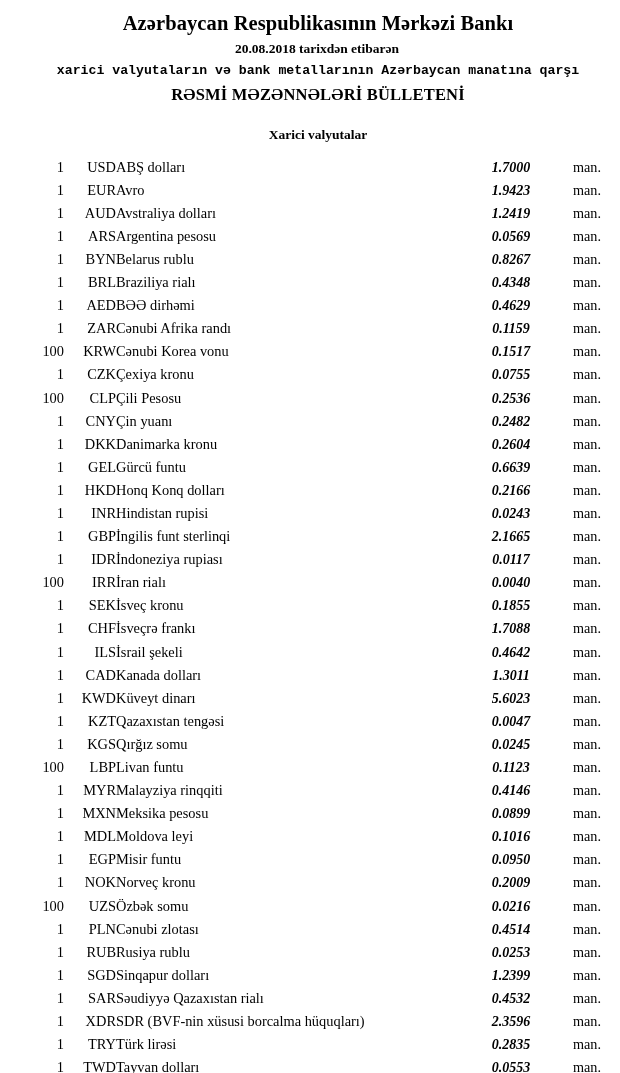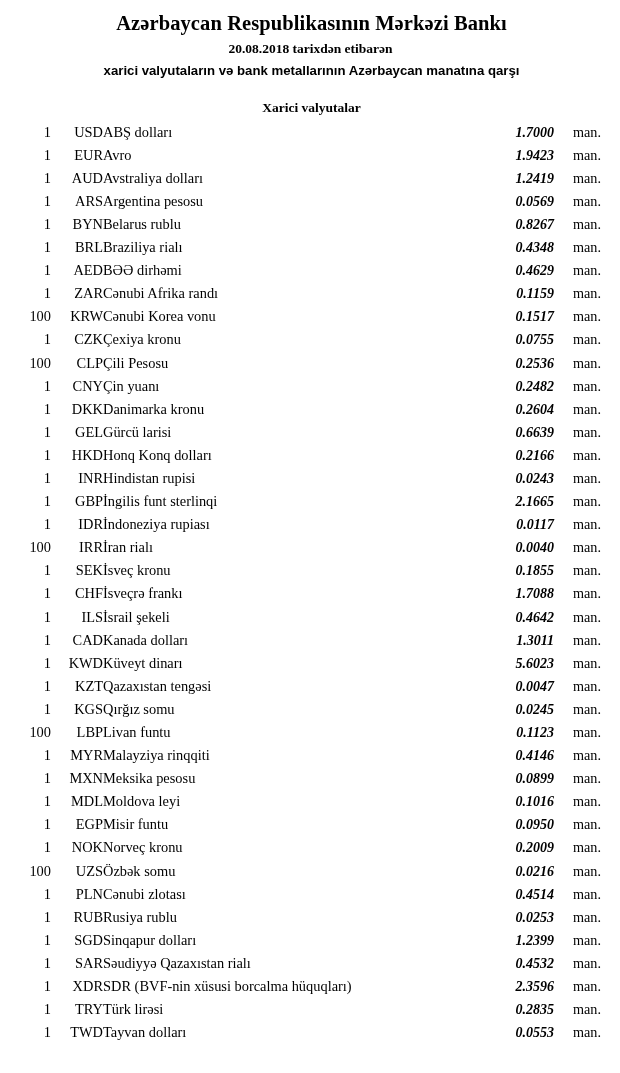--- a/index.html
+++ b/index.html
@@ -12,58 +12,58 @@
     height: 1073px;
     font-family: "Liberation Serif", serif;
     color: #000000;
     overflow: hidden;
   }
   .page {
     width: 620px;
     height: 1073px;
     position: relative;
     box-sizing: border-box;
-    padding: 8px 0 0 3px;
+    padding: 8px 0 0 16px;
   }
   .header {
     text-align: center;
   }
   .bank-title {
     font-family: "Liberation Serif", serif;
     font-weight: bold;
     font-size: 20.5px;
     letter-spacing: 0.1px;
     line-height: 1.15;
     margin: 4px 0 5px 0;
   }
   .date-line {
     font-family: "Liberation Serif", serif;
     font-weight: bold;
     font-size: 13.5px;
     margin: 0 2px 6px 0;
   }
   .subtitle {
-    font-family: Liberation Sans, sans-serif;
+    font-family: Liberation Mono, monospace;
     font-weight: bold;
     font-size: 13.2px;
     margin: 5px 0 7px 0;
   }
   .bulletin-title {
     font-family: "Liberation Serif", serif;
     font-weight: bold;
     font-size: 16.5px;
     letter-spacing: 0.2px;
     margin: 0 0 2px 0;
   }
   .section-title {
     font-family: "Liberation Serif", serif;
     font-weight: bold;
     font-size: 13.5px;
     text-align: center;
-    margin: 22px 0 5px 0;
+    margin: 22px 0 13px 0;
   }
   table.rates {
     width: 100%;
     border-collapse: collapse;
     font-size: 14.4px;
   }
   table.rates td {
     padding: 0;
     line-height: 23.1px;
     vertical-align: baseline;
@@ -80,21 +80,21 @@
     text-align: right;
     padding-right: 0px;
     font-family: "Liberation Serif", serif;
   }
   td.name {
     padding-left: 10px;
     font-family: "Liberation Serif", serif;
   }
   td.rate {
     width: 86px;
-    text-align: right;
+    text-align: center;
     font-family: "Liberation Serif", serif;
     font-weight: bold;
     font-style: italic;
     font-size: 14px;
   }
   td.unit {
     width: 66px;
     text-align: center;
     padding-left: 11px;
     font-family: "Liberation Serif", serif;
@@ -103,20 +103,21 @@
 </style>
 </head>
 <body>
 
 <div class="page">
 
   <div class="header">
     <div class="bank-title">Azərbaycan Respublikasının Mərkəzi Bankı</div>
     <div class="date-line">20.08.2018  tarixdən etibarən</div>
     <div class="subtitle">xarici valyutaların və bank metallarının Azərbaycan manatına qarşı</div>
+    <div class="bulletin-title">RƏSMİ MƏZƏNNƏLƏRİ BÜLLETENİ</div>
   </div>
 
   <div class="section-title">Xarici valyutalar</div>
 
   <table class="rates">
     <tbody id="rates-body">
         <tr>
           <td class="qty">1</td>
           <td class="code">USD</td>
           <td class="name">ABŞ dolları</td>
@@ -203,21 +204,21 @@
         <tr>
           <td class="qty">1</td>
           <td class="code">DKK</td>
           <td class="name">Danimarka kronu</td>
           <td class="rate">0.2604</td>
           <td class="unit">man.</td>
         </tr>
         <tr>
           <td class="qty">1</td>
           <td class="code">GEL</td>
-          <td class="name">Gürcü larisi</td>
+          <td class="name">Gürcü funtu</td>
           <td class="rate">0.6639</td>
           <td class="unit">man.</td>
         </tr>
         <tr>
           <td class="qty">1</td>
           <td class="code">HKD</td>
           <td class="name">Honq Konq dolları</td>
           <td class="rate">0.2166</td>
           <td class="unit">man.</td>
         </tr>

